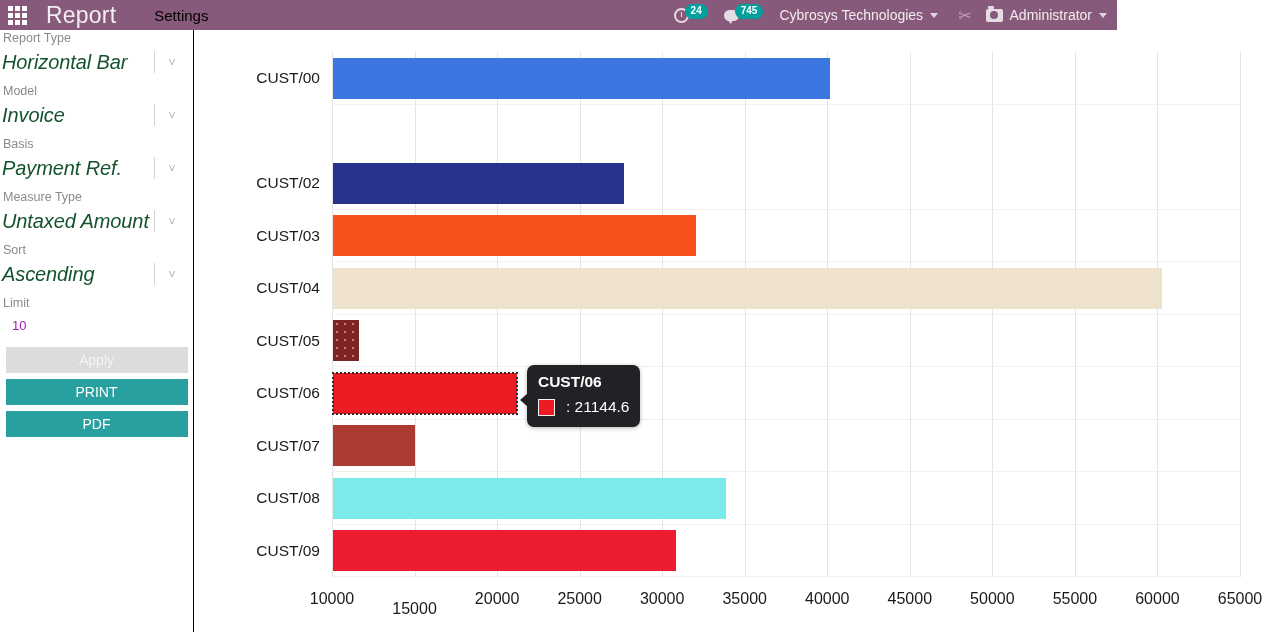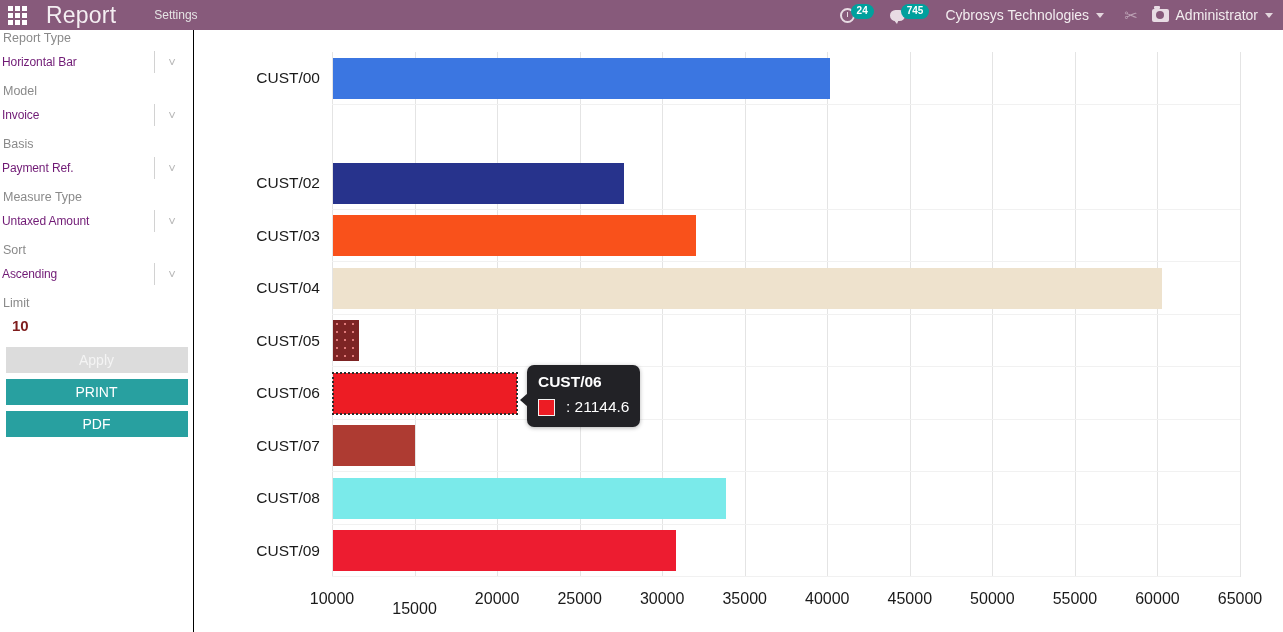--- a/index.html
+++ b/index.html
@@ -8,41 +8,41 @@
     width: 1283px; height: 632px;
     overflow: hidden;
     background: #ffffff;
     font-family: "Liberation Sans", sans-serif;
     -webkit-font-smoothing: antialiased;
   }
 
   
   .topbar {
     position: absolute; left: 0; top: 0;
-    width: 1283px; height: 30px;
+    width: 1117px; height: 30px;
     background: #875a7b;
     display: flex; align-items: center;
     color: #ffffff;
   }
   .apps-grid {
     width: 30px; margin-left: 2px;
     display: grid; grid-template-columns: repeat(3, 5px);
     grid-template-rows: repeat(3, 5px);
     gap: 2px; justify-content: center;
     cursor: pointer;
   }
   .apps-grid i { display: block; width: 5px; height: 5px; background: #ffffff; }
   .brand {
     font-size: 23px; font-weight: 400;
     margin-left: 14px; letter-spacing: .2px;
     color: #f4eef2; cursor: pointer;
   }
   .menu-link {
-    font-size: 12px; margin-left: 38px;
-    color: #e5e5e5; cursor: pointer;
+    font-size: 15px; margin-left: 38px;
+    color: #000000; cursor: pointer;
   }
   .topbar-right {
     margin-left: auto; display: flex;
     align-items: center; height: 30px;
     padding-right: 10px;
   }
   .sysbadge {
     display: flex; align-items: center;
     margin-right: 16px; cursor: pointer;
     position: relative;
@@ -117,37 +117,38 @@
   }
   .field-label {
     font-size: 12.5px; color: #8a8a8a;
     padding: 0 0 0 1px; line-height: 16px;
   }
   .field-row {
     display: flex; align-items: center;
     height: 32px; margin-bottom: 5px;
   }
   .field-value {
-    flex: 1; font-size: 12px; color: #701a75;
+    flex: 1; font-size: 20px; color: #14532d;
     font-weight: 400; letter-spacing: -.1px;
     line-height: 26px;
+    font-style: italic;
   }
   .sep {
     width: 1px; height: 22px;
     background: #d2d2d2; margin-right: 0;
   }
   .chev {
     width: 34px; text-align: center;
     color: #b9b9b9; font-size: 13px;
     cursor: pointer; user-select: none;
   }
   .field-group { padding: 0 4px 0 2px; }
   .limit-value {
-    font-size: 15px; color: #7f1d1d;
-    padding-left: 10px; line-height: 30px; font-weight: bold;
+    font-size: 13px; color: #a21caf;
+    padding-left: 10px; line-height: 30px;
   }
   .btn {
     display: block; width: 182px; margin: 0 auto 6px auto;
     height: 26px; line-height: 26px;
     text-align: center; font-size: 14px;
     border: none; cursor: pointer;
   }
   .btn-apply { background: #dcdcdc; color: #f4f4f4; }
   .btn-teal  { background: #28a0a0; color: #ffffff; }
 

